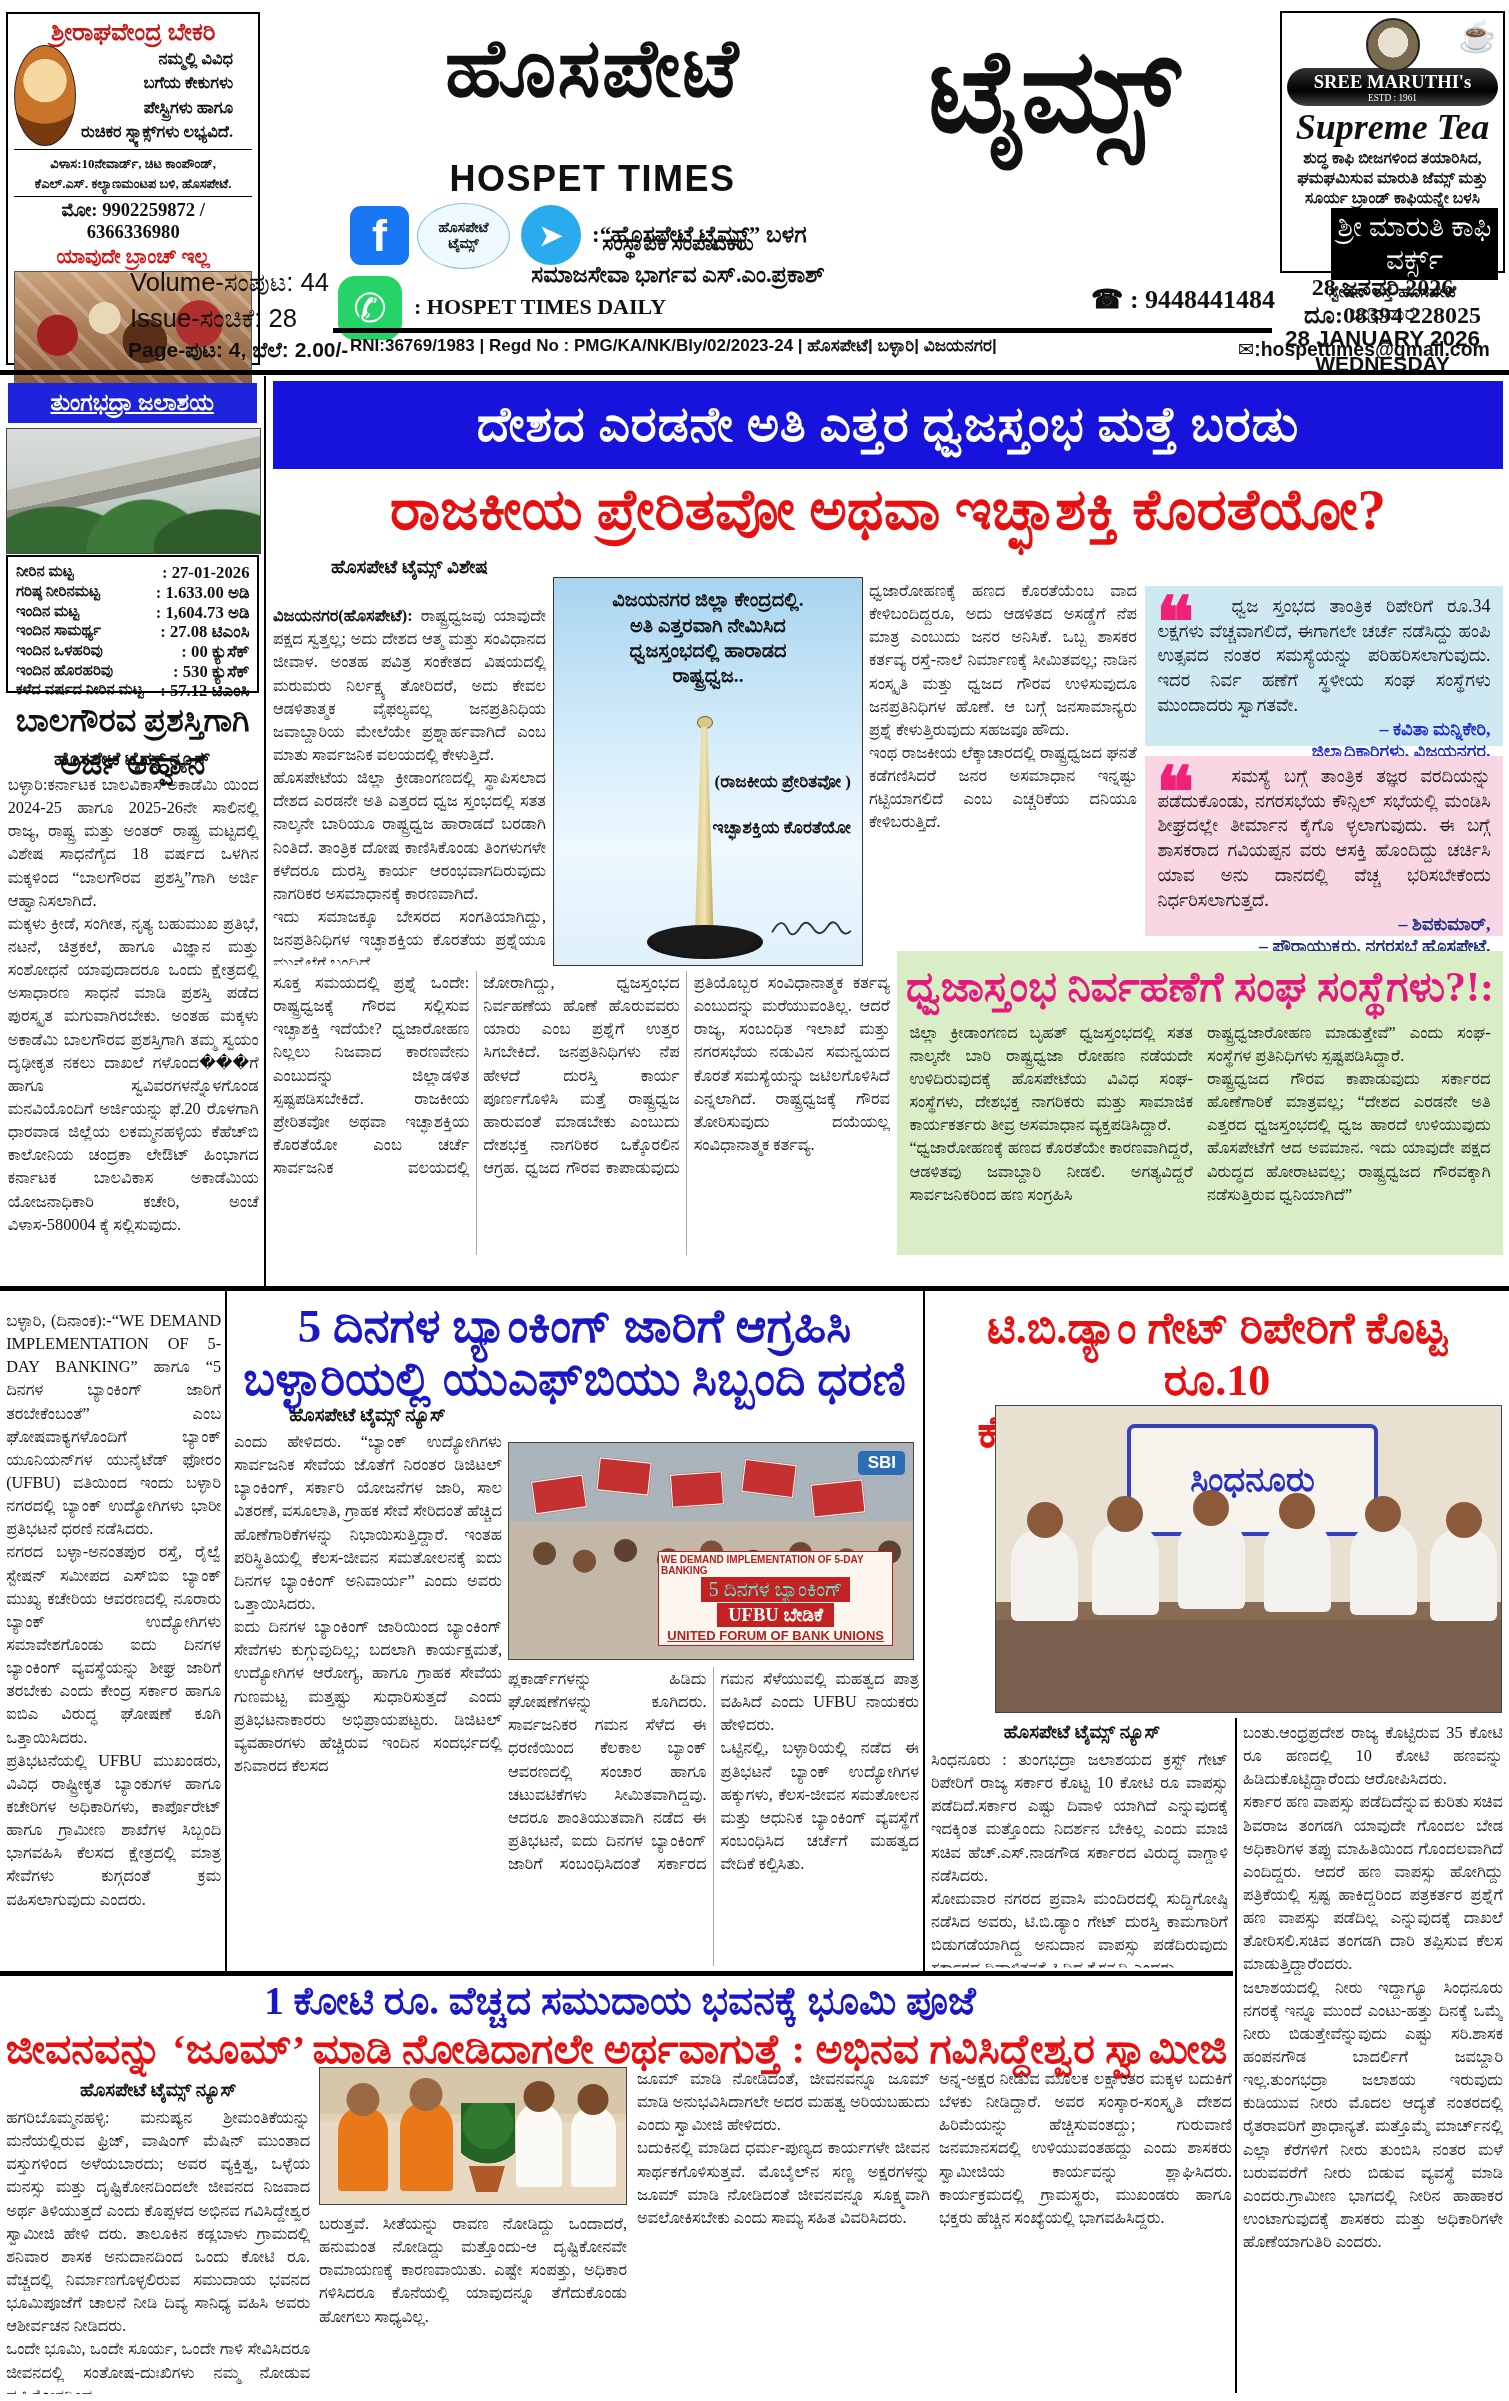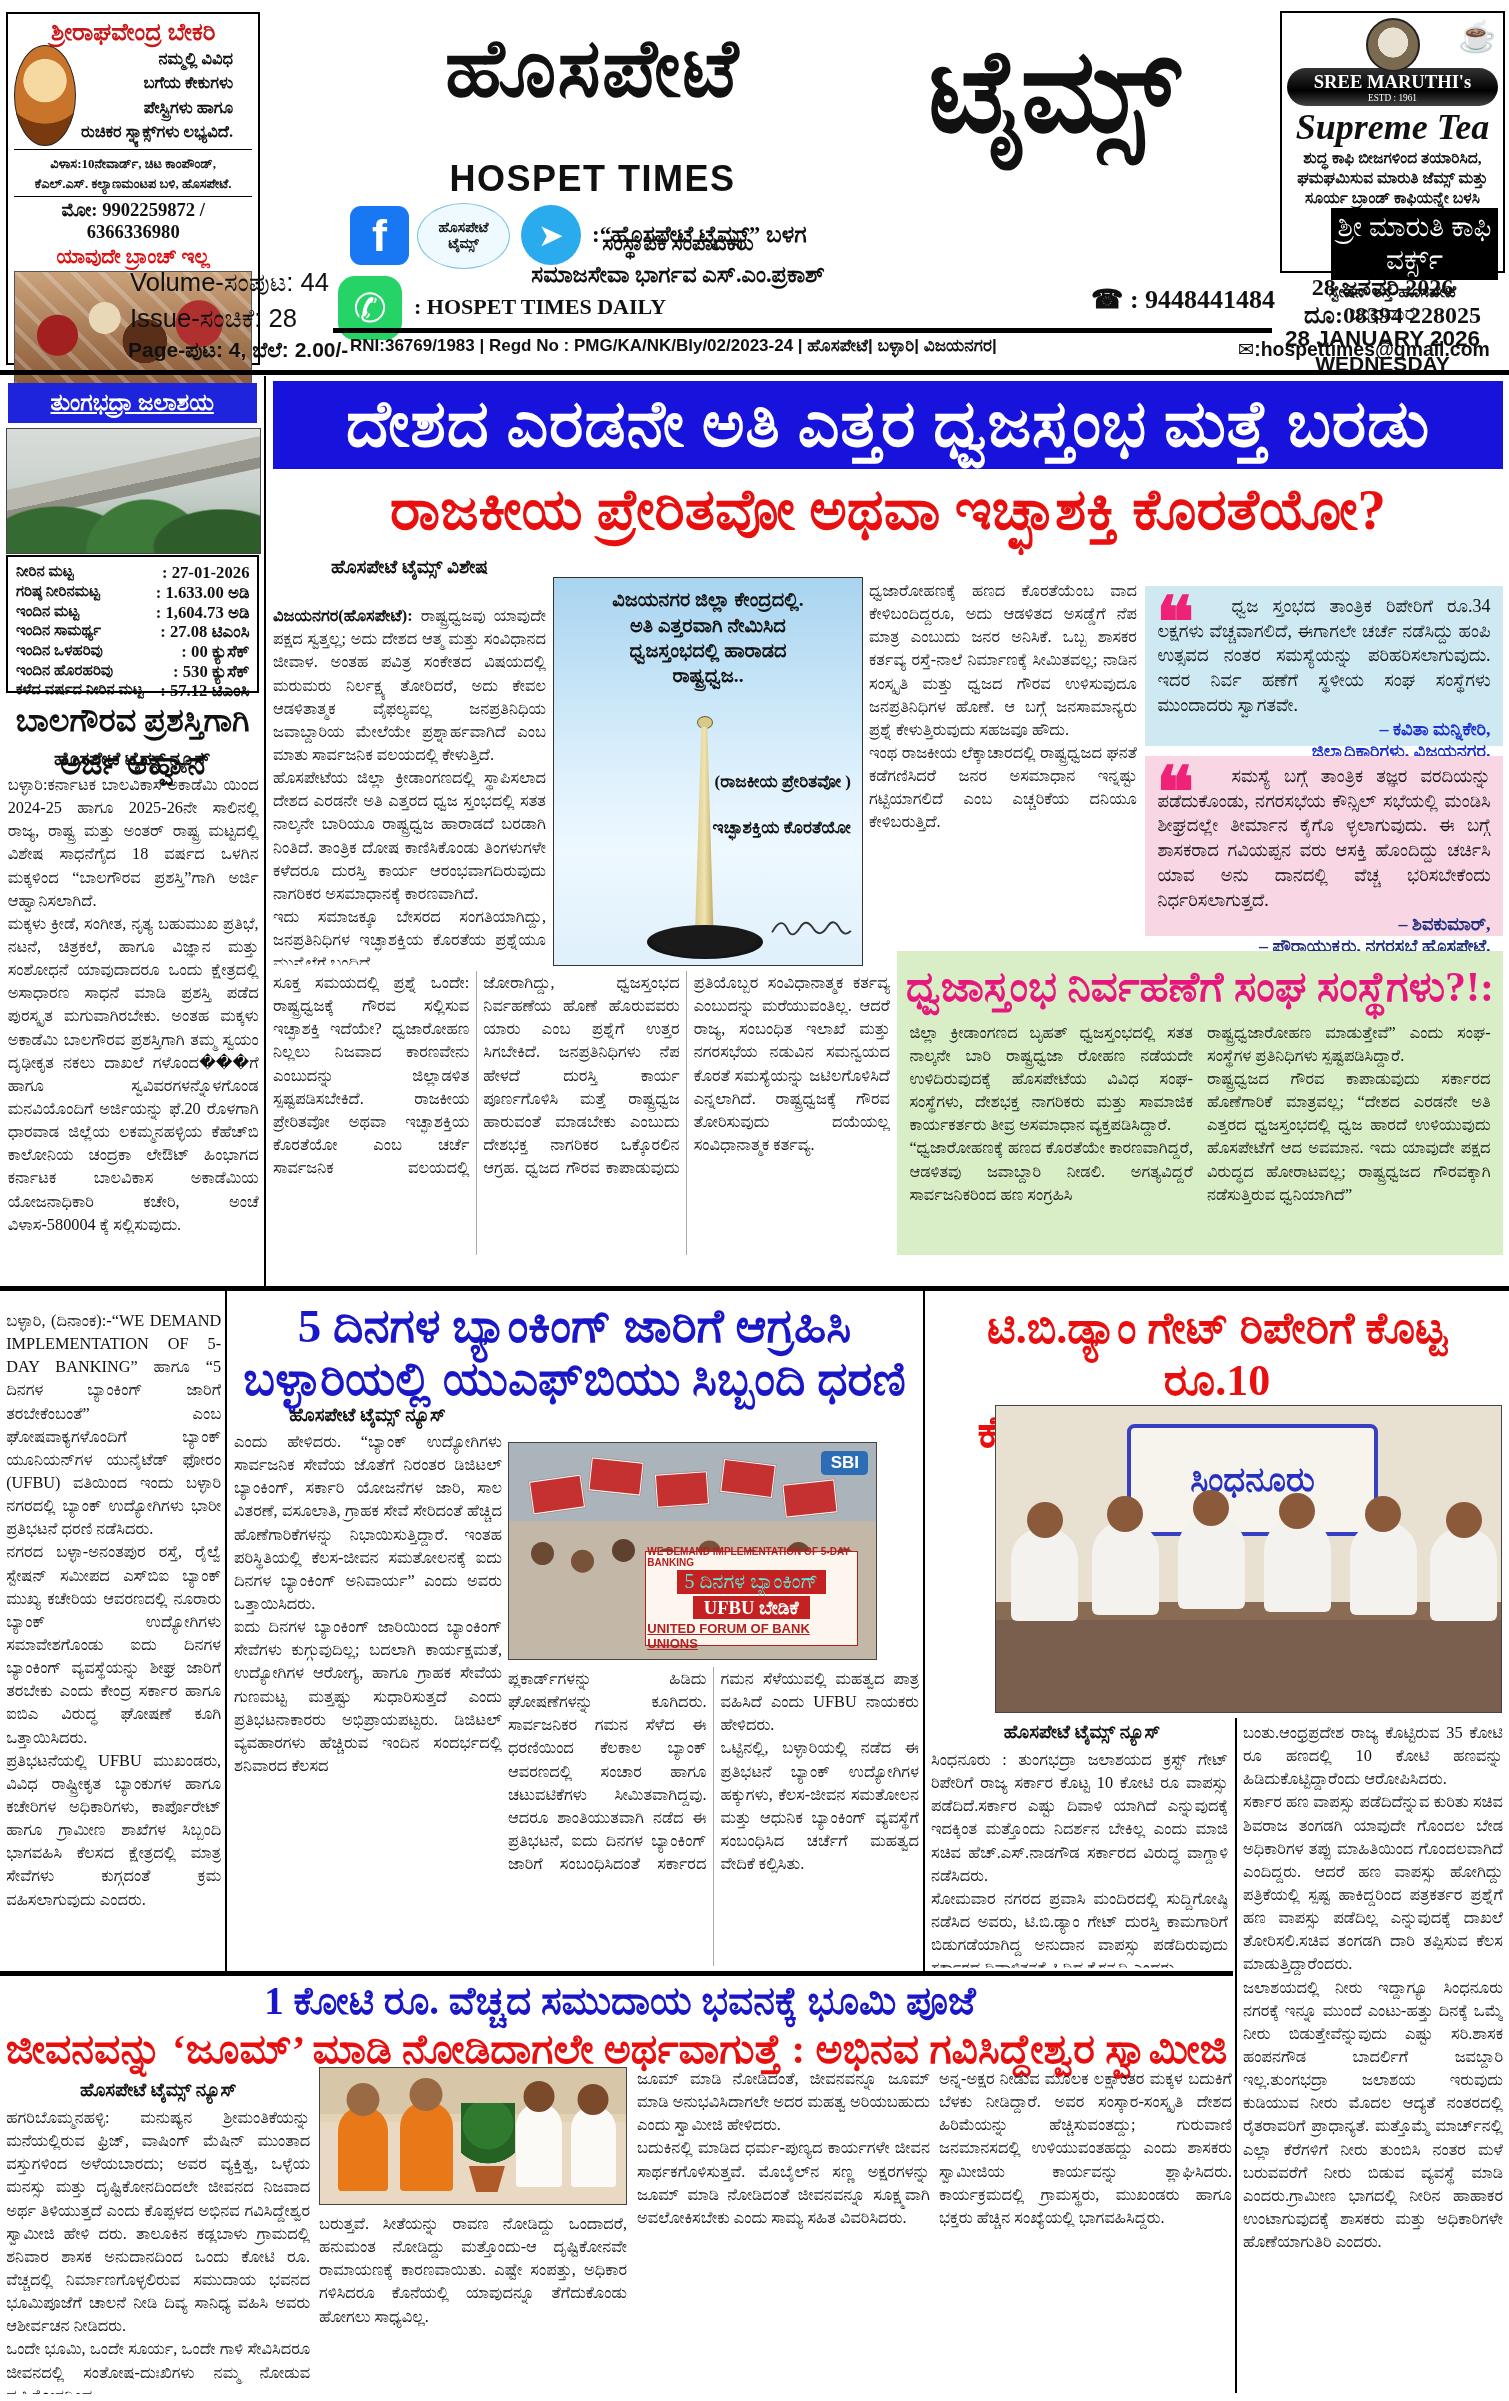--- a/index.html
+++ b/index.html
@@ -54,21 +54,21 @@
       radial-gradient(ellipse at 55% 100%, #3d7a3a 0 30%, transparent 31%),
       radial-gradient(ellipse at 20% 100%, #356b33 0 26%, transparent 27%),
       linear-gradient(168deg, transparent 0 34%, #b9b9b0 34.5% 46%, #8f8f86 46% 52%, transparent 52.5%),
       linear-gradient(180deg,#d9dcda 0%,#cdd4cf 40%,#bfcac3 62%,#9fb49f 80%,#6f975f 100%);
       border:0.8px solid #444;}
   .dam-stats{border:2.3px solid #000;box-sizing:border-box;padding:6.2px 7.7px;}
   .dam-row{display:flex;justify-content:space-between;font-weight:bold;line-height:1.18;}
   .dam-row .lbl{font-size:15px;}
   .dam-row .val{font-size:16.7px;font-family:"Liberation Serif",serif;}
   
-  .lead-bar{background:#1713dd;color:#fff;font-weight:bold;font-size:65px;display:flex;align-items:center;justify-content:center;letter-spacing:0.8px;}
+  .lead-bar{background:#1713dd;color:#fff;font-weight:bold;font-size:49px;display:flex;align-items:center;justify-content:center;letter-spacing:0.8px;}
   .lead-red{color:#e90f0f;font-weight:bold;font-size:57px;line-height:1.1;}
   .green-wrap{background:#d9edc6;}
   .green-head{color:#e6187e;font-weight:bold;font-size:42px;}
   .qbox{box-sizing:border-box;padding:7.7px 12.4px 4.6px 12.4px;}
   .qmark{position:absolute;left:11px;top:1.5px;color:#ee2277;font-size:71px;line-height:1;font-weight:bold;}
   .qtext{font-size:18px;line-height:1.38;text-align:justify;}
   .qattr{font-weight:bold;font-size:18px;text-align:right;line-height:1.25;}
   .cartoon{border:1.5px solid #333;background:linear-gradient(180deg,#a8d4ef 0%,#d8eefb 45%,#eef8ff 70%,#dff0fb 100%);overflow:hidden;}
   .cartoon .cap{font-weight:bold;font-size:19.4px;line-height:1.3;text-align:center;white-space:pre-line;}
   .cartoon .lab{font-weight:bold;font-size:17px;}
@@ -289,21 +289,21 @@
   </div>
   <div class="abs byline" style="left:232px;top:1404px;width:271px;">ಹೊಸಪೇಟೆ ಟೈಮ್ಸ್ ನ್ಯೂಸ್</div>
 
   <div class="abs just bodytxt" style="left:6.2px;top:1309px;width:215px;height:657px;">ಬಳ್ಳಾರಿ, (ದಿನಾಂಕ):-“WE DEMAND IMPLEMENTATION OF 5-DAY BANKING” ಹಾಗೂ “5 ದಿನಗಳ ಬ್ಯಾಂಕಿಂಗ್ ಜಾರಿಗೆ ತರಬೇಕೆಂಬಂತೆ” ಎಂಬ ಘೋಷವಾಕ್ಯಗಳೊಂದಿಗೆ ಬ್ಯಾಂಕ್ ಯೂನಿಯನ್‌ಗಳ ಯುನೈಟೆಡ್ ಫೋರಂ (UFBU) ವತಿಯಿಂದ ಇಂದು ಬಳ್ಳಾರಿ ನಗರದಲ್ಲಿ ಬ್ಯಾಂಕ್ ಉದ್ಯೋಗಿಗಳು ಭಾರೀ ಪ್ರತಿಭಟನೆ ಧರಣಿ ನಡೆಸಿದರು.
 ನಗರದ ಬಳ್ಳಾ-ಅನಂತಪುರ ರಸ್ತೆ, ರೈಲ್ವೆ ಸ್ಟೇಷನ್ ಸಮೀಪದ ಎಸ್‌ಬಿಐ ಬ್ಯಾಂಕ್ ಮುಖ್ಯ ಕಚೇರಿಯ ಆವರಣದಲ್ಲಿ ನೂರಾರು ಬ್ಯಾಂಕ್ ಉದ್ಯೋಗಿಗಳು ಸಮಾವೇಶಗೊಂಡು ಐದು ದಿನಗಳ ಬ್ಯಾಂಕಿಂಗ್ ವ್ಯವಸ್ಥೆಯನ್ನು ಶೀಘ್ರ ಜಾರಿಗೆ ತರಬೇಕು ಎಂದು ಕೇಂದ್ರ ಸರ್ಕಾರ ಹಾಗೂ ಐಬಿಎ ವಿರುದ್ಧ ಘೋಷಣೆ ಕೂಗಿ ಒತ್ತಾಯಿಸಿದರು.
 ಪ್ರತಿಭಟನೆಯಲ್ಲಿ UFBU ಮುಖಂಡರು, ವಿವಿಧ ರಾಷ್ಟ್ರೀಕೃತ ಬ್ಯಾಂಕುಗಳ ಹಾಗೂ ಕಚೇರಿಗಳ ಅಧಿಕಾರಿಗಳು, ಕಾರ್ಪೊರೇಟ್ ಹಾಗೂ ಗ್ರಾಮೀಣ ಶಾಖೆಗಳ ಸಿಬ್ಬಂದಿ ಭಾಗವಹಿಸಿ ಕೆಲಸದ ಕ್ಷೇತ್ರದಲ್ಲಿ ಮಾತ್ರ ಸೇವೆಗಳು ಕುಗ್ಗದಂತೆ ಕ್ರಮ ವಹಿಸಲಾಗುವುದು ಎಂದರು.</div>
   <div class="abs rule-v" style="left:225px;top:1291px;width:2.3px;height:681px;"></div>
   <div class="abs just bodytxt" style="left:234px;top:1430px;width:268px;height:536px;">ಎಂದು ಹೇಳಿದರು. “ಬ್ಯಾಂಕ್ ಉದ್ಯೋಗಿಗಳು ಸಾರ್ವಜನಿಕ ಸೇವೆಯ ಜೊತೆಗೆ ನಿರಂತರ ಡಿಜಿಟಲ್ ಬ್ಯಾಂಕಿಂಗ್, ಸರ್ಕಾರಿ ಯೋಜನೆಗಳ ಜಾರಿ, ಸಾಲ ವಿತರಣೆ, ವಸೂಲಾತಿ, ಗ್ರಾಹಕ ಸೇವೆ ಸೇರಿದಂತೆ ಹೆಚ್ಚಿದ ಹೊಣೆಗಾರಿಕೆಗಳನ್ನು ನಿಭಾಯಿಸುತ್ತಿದ್ದಾರೆ. ಇಂತಹ ಪರಿಸ್ಥಿತಿಯಲ್ಲಿ ಕೆಲಸ-ಜೀವನ ಸಮತೋಲನಕ್ಕೆ ಐದು ದಿನಗಳ ಬ್ಯಾಂಕಿಂಗ್ ಅನಿವಾರ್ಯ” ಎಂದು ಅವರು ಒತ್ತಾಯಿಸಿದರು.
 ಐದು ದಿನಗಳ ಬ್ಯಾಂಕಿಂಗ್ ಜಾರಿಯಿಂದ ಬ್ಯಾಂಕಿಂಗ್ ಸೇವೆಗಳು ಕುಗ್ಗುವುದಿಲ್ಲ; ಬದಲಾಗಿ ಕಾರ್ಯಕ್ಷಮತೆ, ಉದ್ಯೋಗಿಗಳ ಆರೋಗ್ಯ, ಹಾಗೂ ಗ್ರಾಹಕ ಸೇವೆಯ ಗುಣಮಟ್ಟ ಮತ್ತಷ್ಟು ಸುಧಾರಿಸುತ್ತದೆ ಎಂದು ಪ್ರತಿಭಟನಾಕಾರರು ಅಭಿಪ್ರಾಯಪಟ್ಟರು. ಡಿಜಿಟಲ್ ವ್ಯವಹಾರಗಳು ಹೆಚ್ಚಿರುವ ಇಂದಿನ ಸಂದರ್ಭದಲ್ಲಿ ಶನಿವಾರದ ಕೆಲಸದ</div>
 
-  <div class="abs photo protest" style="left:508px;top:1442px;width:369px;height:218px;">
+  <div class="abs photo protest" style="left:508px;top:1442px;width:406px;height:218px;">
     <div class="sbi-sign">SBI</div>
     <div class="placard" style="left:6%;top:16%;transform:rotate(-8deg);"></div>
     <div class="placard" style="left:22%;top:8%;transform:rotate(6deg);"></div>
     <div class="placard" style="left:40%;top:14%;transform:rotate(-4deg);"></div>
     <div class="placard" style="left:58%;top:9%;transform:rotate(7deg);"></div>
     <div class="placard" style="left:75%;top:18%;transform:rotate(-6deg);"></div>
     <div class="heads" style="left:6%;top:46%;box-shadow:40px 7.7px 0 #7a523a,81px -3.1px 0 #5f4130,124px 6.2px 0 #6b4a33,167px -1.5px 0 #7a523a,209px 7.7px 0 #5f4130,256px 0 0 #6b4a33,302px 6.2px 0 #7a523a,345px -1.5px 0 #5f4130;"></div>
     <div class="banner">
       <div class="b1">WE DEMAND IMPLEMENTATION OF 5-DAY BANKING</div>
       <div class="b2">5 ದಿನಗಳ ಬ್ಯಾಂಕಿಂಗ್</div>

